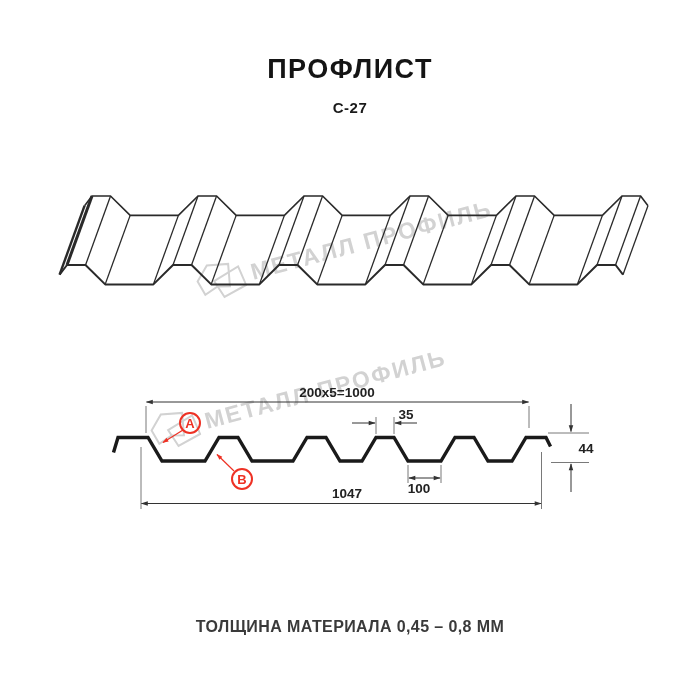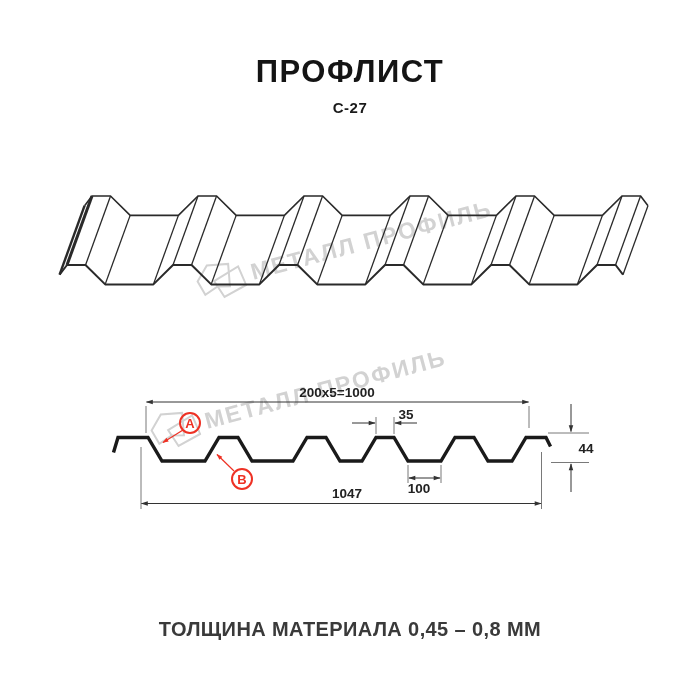--- a/index.html
+++ b/index.html
@@ -1,23 +1,23 @@
 <!DOCTYPE html>
 <html><head>
 <meta charset="utf-8">
 <style>
   html,body{margin:0;padding:0;background:#fff;}
   #stage{position:relative;width:700px;height:700px;background:#fff;overflow:hidden;
          font-family:"Liberation Sans",sans-serif;}
   .title{position:absolute;left:0;top:54px;width:700px;text-align:center;
-         font-size:31px;font-weight:800;letter-spacing:1.5px;color:#141414;}
+         font-size:27px;font-weight:800;letter-spacing:1.5px;color:#141414;}
   .subtitle{position:absolute;left:0;top:99px;width:700px;text-align:center;
          font-size:15px;font-weight:700;letter-spacing:0.5px;color:#1a1a1a;}
   .footer{position:absolute;left:0;top:618px;width:700px;text-align:center;
-         font-size:20px;font-weight:700;letter-spacing:0.4px;color:#3a3a3a;}
+         font-size:16px;font-weight:700;letter-spacing:0.4px;color:#3a3a3a;}
   .wm{position:absolute;display:flex;align-items:center;gap:7px;
       transform:rotate(-15deg);transform-origin:left center;z-index:1;
       pointer-events:none;}
   .wm-text{font-size:23px;font-weight:700;letter-spacing:2px;color:#d2d2d2;white-space:nowrap;}
   svg.layer{position:absolute;left:0;top:0;z-index:2;}
   .dimtext{font-size:13.5px;font-weight:600;fill:#222;}
   .redlbl{font-size:13px;font-weight:700;fill:#ee3124;}
 </style>
 </head>
 <body>

